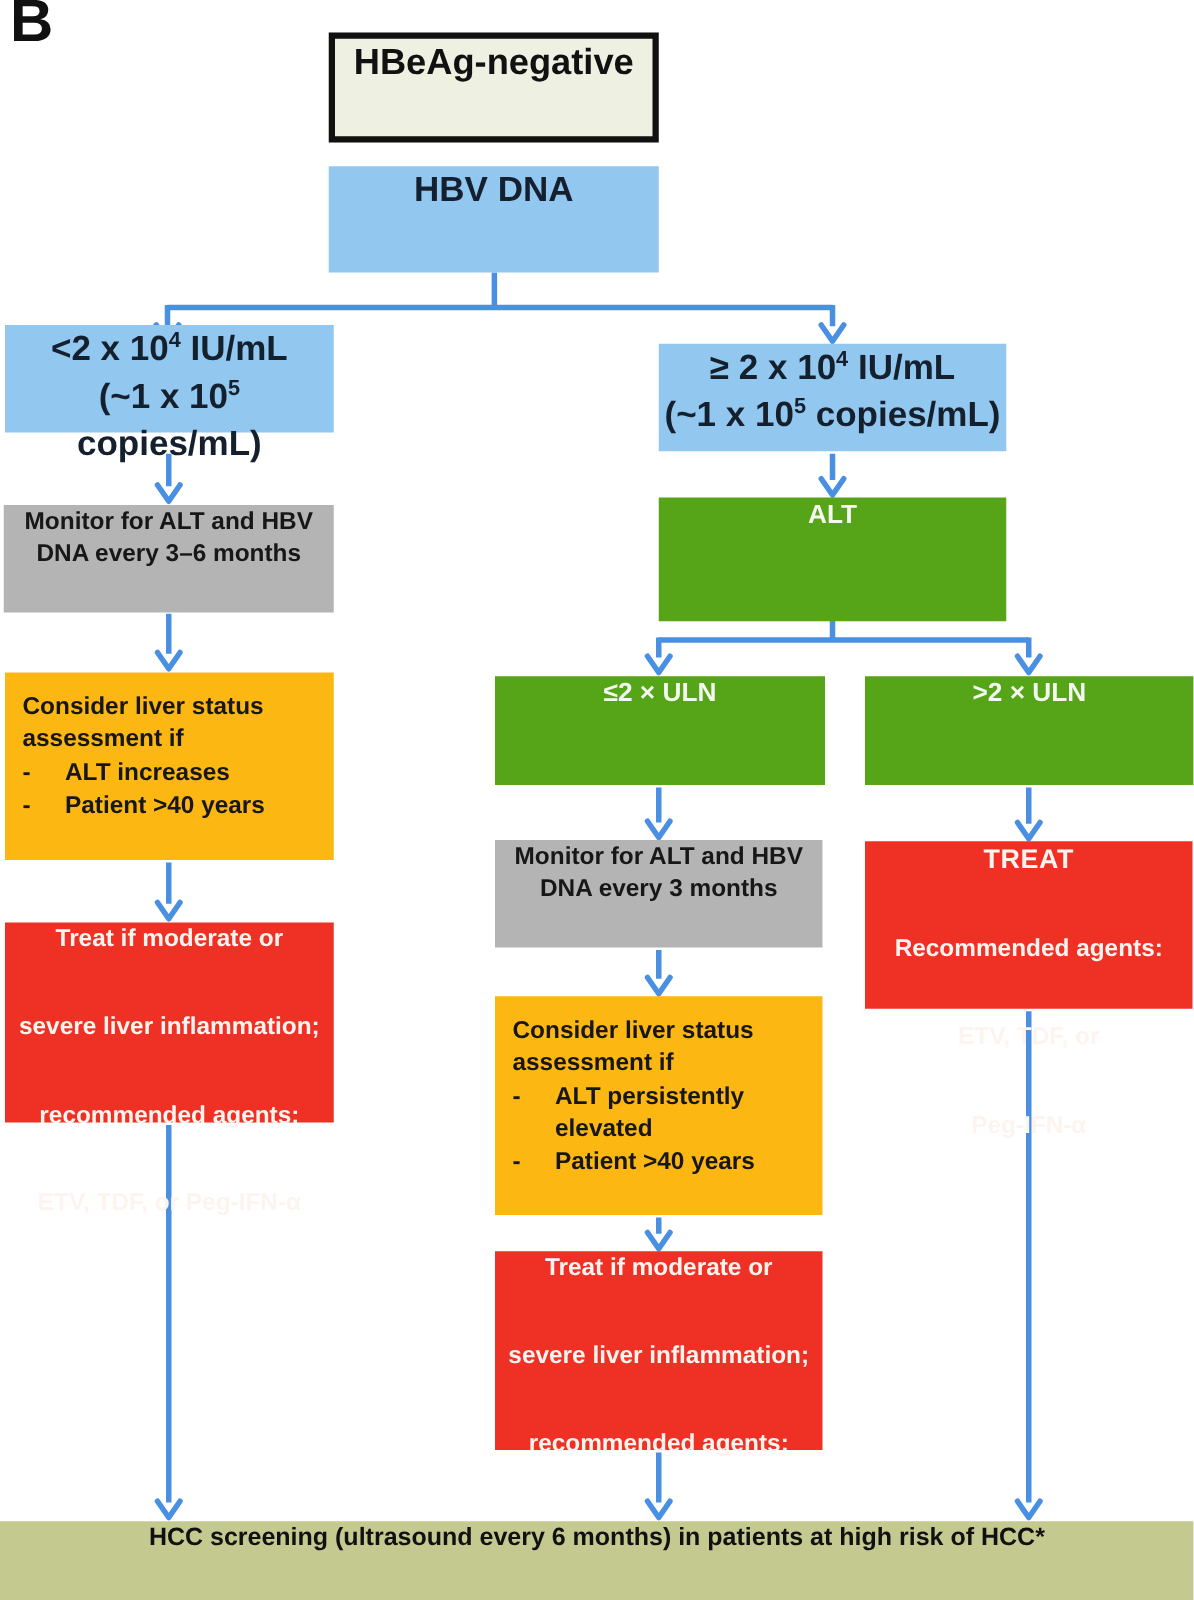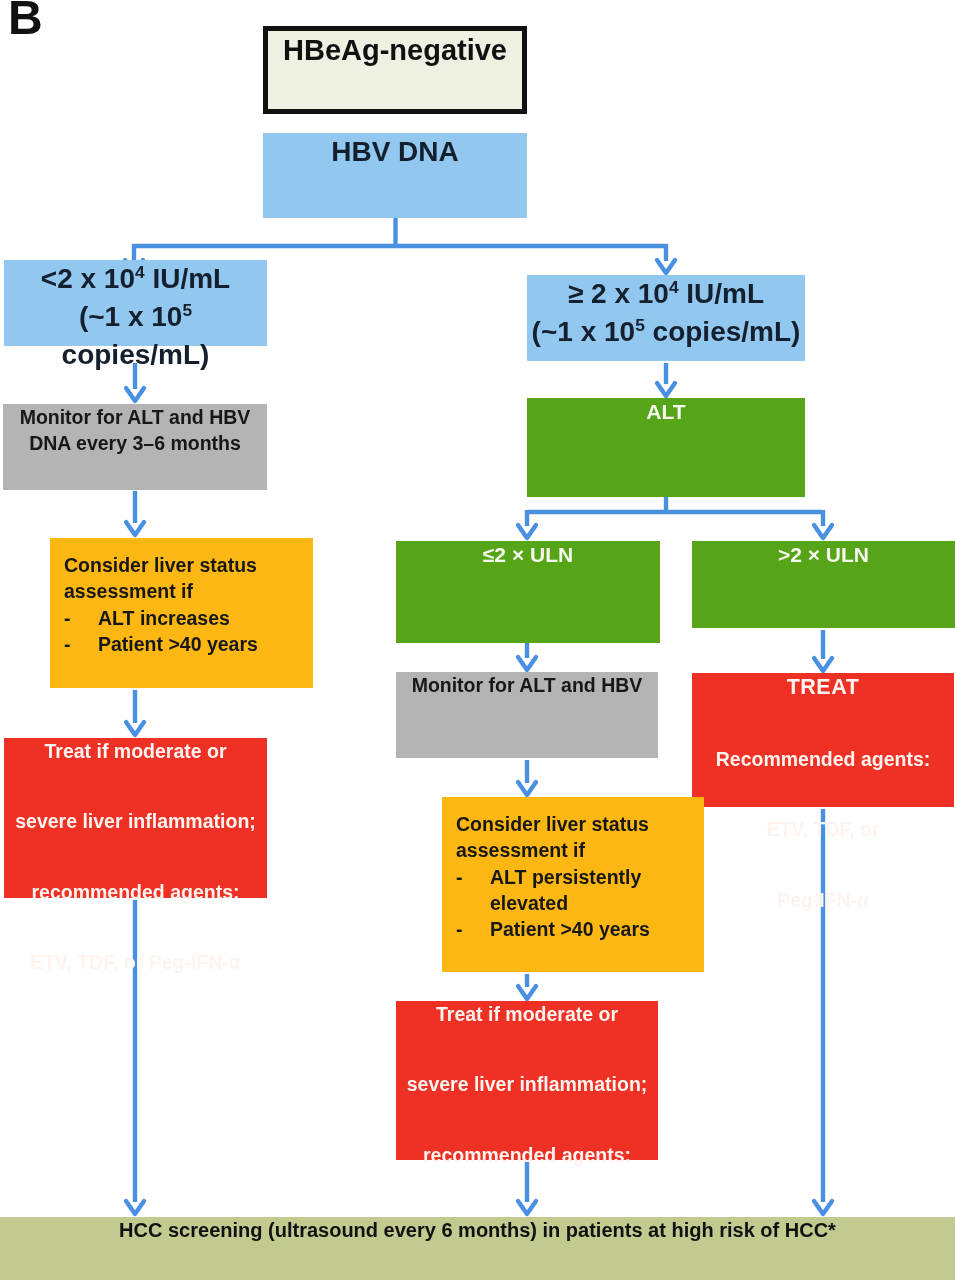--- a/index.html
+++ b/index.html
@@ -11,21 +11,21 @@
   body{font-family:"Liberation Sans", sans-serif; color:var(--ink);}
   #canvas{position:relative;width:955px;height:1280px;background:#ffffff;overflow:hidden;}
   .node{position:absolute;display:flex;flex-direction:column;align-items:center;justify-content:flex-start;
         text-align:center;box-sizing:border-box;font-weight:600;line-height:1.35;}
   .panel-label{position:absolute;left:8px;top:-10px;font-size:48px;font-weight:700;color:#111;}
   .root-box{background:var(--cream);border:5px solid #111;font-size:29px;font-weight:700;color:#111;}
   .blue{background:var(--light-blue);color:#15202e;font-size:28px;}
   .grayb{background:var(--gray);color:#171717;font-size:19.5px;}
   .greenb{background:var(--green);color:#f4f8ef;font-size:21px;}
   .orangeb{background:var(--orange);color:#171717;font-size:19.5px;
-           align-items:flex-start;justify-content:flex-start;text-align:left;padding:14px 10px 16px 14px;margin-left:46px;}
+           align-items:flex-start;justify-content:flex-start;text-align:left;padding:14px 10px 16px 14px;}
   .redb{background:var(--red);color:#fdf4f0;font-size:19.5px;gap:44px;}
   .banner{background:var(--olive);color:#111;font-size:20px;font-weight:700;}
   .treat-title{font-size:21.5px;letter-spacing:.5px;}
   sup{font-size:0.62em;vertical-align:super;line-height:0;}
   .li{display:flex;align-items:flex-start;}
   .li .dash{width:34px;flex:0 0 34px;text-align:left;font-weight:700;}
   .li .li-text{flex:1;font-weight:700;}
   .intro-line{font-weight:600;}
   #wires{position:absolute;left:0;top:0;pointer-events:none;}
   .shaft{stroke:var(--arrow-blue);stroke-width:4.4;fill:none;stroke-linecap:butt;}
@@ -113,30 +113,31 @@
     <div class="li" style="width:100%;">
       <span class="dash">-</span>
       <span class="li-text">ALT increases</span>
     </div>
     <div class="li" style="width:100%;">
       <span class="dash">-</span>
       <span class="li-text">Patient &gt;40 years</span>
     </div>
   </div>
 
-  <div class="node greenb" style="left:396px;top:541px;width:264px;height:102px;">
+  <div class="node greenb" style="left:396px;top:541px;width:264px;height:87px;">
     <span>≤2 × ULN</span>
   </div>
 
   <div class="node greenb" style="left:692px;top:541px;width:263px;height:87px;">
     <span>&gt;2 × ULN</span>
   </div>
 
   <div class="node grayb" style="left:396px;top:672px;width:262px;height:86px;">
     <div>Monitor for ALT and HBV</div>
+    <div>DNA every 3 months</div>
   </div>
 
   <div class="node redb" style="left:692px;top:673px;width:262px;height:134px;">
     <div class="treat-title">TREAT</div>
     <div>Recommended agents:</div>
     <div>ETV, TDF, or</div>
     <div>Peg-IFN-α</div>
   </div>
 
   <div class="node redb" style="left:4px;top:738px;width:263px;height:160px;">

